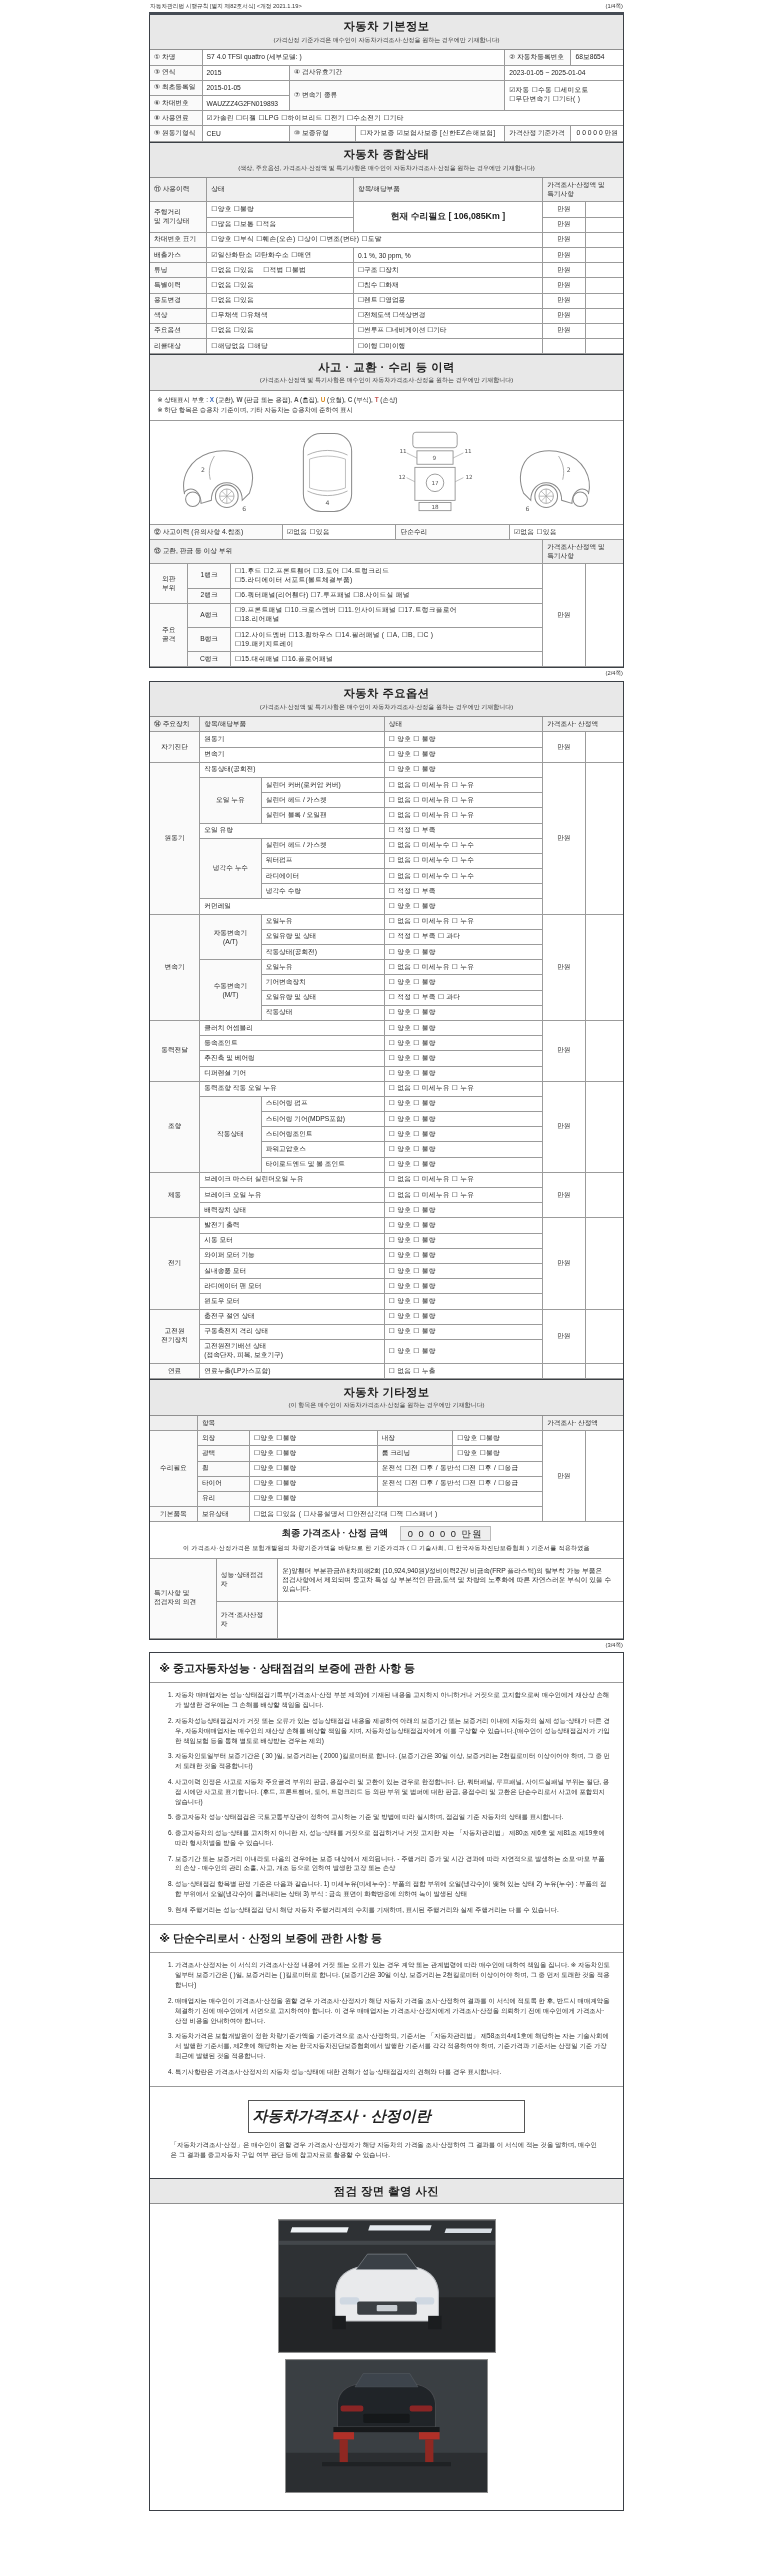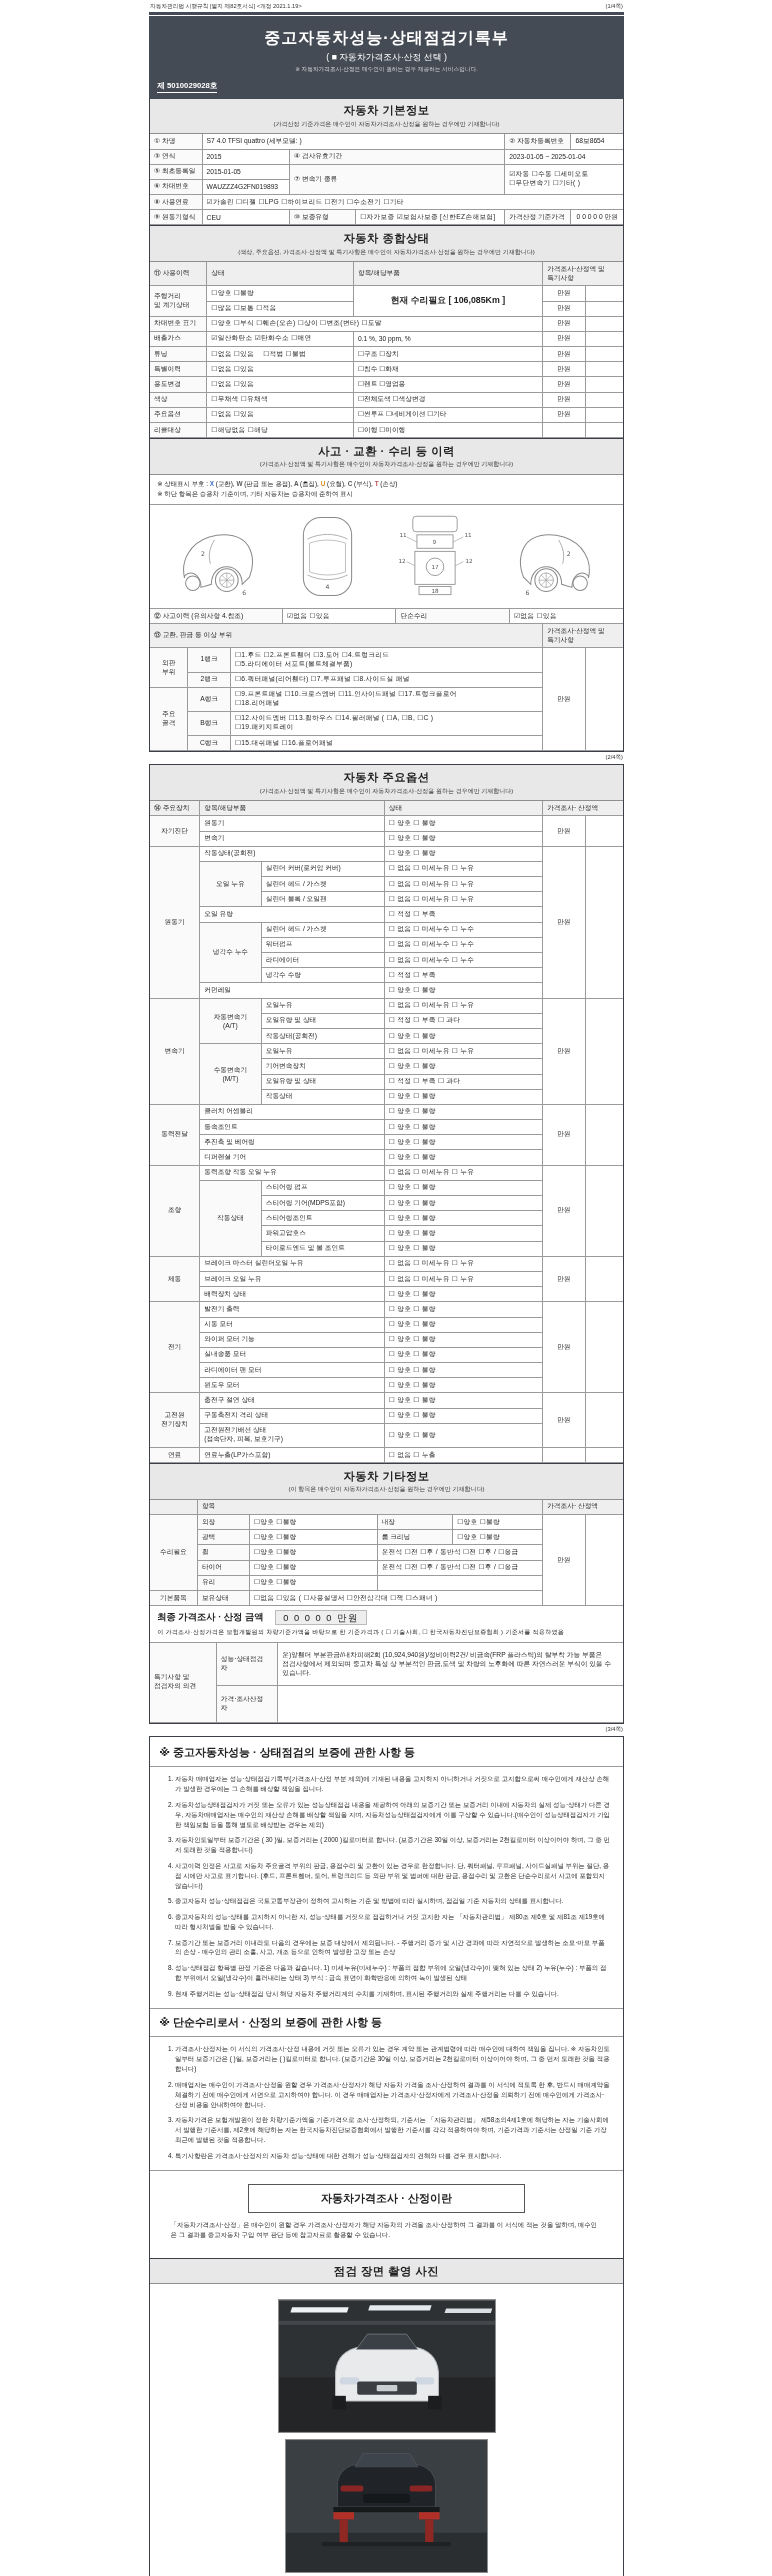--- a/index.html
+++ b/index.html
@@ -25,53 +25,47 @@
   table tr:first-child>*{border-top:none;} 
   .lbl,.glbl,.rlbl,.slbl{background:#fafafa;}
   .glbl{text-align:center;}
   .price{text-align:center;background:#fff;}
   .chk{letter-spacing:0.3px;}
   .big{font-size:8.8px;font-weight:bold;}
   .vctr{text-align:center;}
   .marker{text-align:right;font-size:5.7px;color:#333;padding:2.1px 1px;}
   .notes{padding:4.1px 7.2px;font-size:6.4px;border-bottom:0.5px solid #9b9b9b;line-height:1.6;}
   .diagrams{display:flex;justify-content:space-around;align-items:center;padding:7.2px 5.2px;border-bottom:0.5px solid #9b9b9b;}
-  .finalrow{border-bottom:0.5px solid #9b9b9b;padding:5.2px 7.2px;}
+  .finalrow{border-bottom:0.5px solid #9b9b9b;padding:5.2px 7.2px;text-align:center;}
   .finalrow .flabel{font-size:9.3px;font-weight:bold;margin-right:9.3px;}
   .finalrow .fval{font-size:9.3px;background:#eee;border:0.5px solid #bbb;padding:1.5px 7.2px;letter-spacing:1.5px;}
   .finalrow .fnote{font-size:6px;margin-top:3.6px;color:#222;}
   .noticebody{padding:2.1px 0 0;}
   .band{border-bottom:0.5px solid #9b9b9b;border-top:0.5px solid #9b9b9b;padding:6.2px 9.3px;font-size:11px;font-weight:bold;}
   ol.nlist{margin:7.2px 0 9.3px;padding:0 12.4px 0 25px;}
   ol.nlist li{font-size:6.4px;line-height:1.55;margin-bottom:5.7px;}
   .nboxwrap{border-top:0.5px solid #9b9b9b;padding:13.4px 20.6px 11.3px;}
-  .nbox{width:268px;margin:0 auto 7.2px;border:1px solid #555;text-align:center;font-size:11px;font-weight:bold;padding:5.7px 3.1px;}
+  .nbox{width:268px;margin:0 auto 7.2px;border:1px solid #555;font-size:15px;font-weight:bold;padding:5.7px 3.1px;font-style:italic;}
   .nboxtext{font-size:6.4px;line-height:1.6;color:#222;}
   .photos{padding:8.2px 0 11.3px;text-align:center;}
   .photo{display:block;margin:6.2px auto;border:0.5px solid #8d8d8d;}
   svg text{font-family:"DejaVu Sans",sans-serif;}
 </style>
 </head>
 <body>
 
 <div class="page">
   <div class="doc">
 
     <div class="topbar">
       <span>자동차관리법 시행규칙 [별지 제82호서식] &lt;개정 2021.1.19&gt;</span>
       <span>(1/4쪽)</span>
     </div>
     <div class="ruler"></div>
 
-    <div class="hdr">
-      <h1>중고자동차성능·상태점검기록부</h1>
-      <div class="sub">( ■ 자동차가격조사·산정 선택 )</div>
-      <div class="note">※ 자동차가격조사·산정은 매수인이 원하는 경우 제공하는 서비스입니다.</div>
-      <div class="docno">제 5010029028호</div>
-    </div>
 
     <section class="sec">
       <div class="sec-head">
         <div class="sec-title">자동차 기본정보</div>
         <div class="sec-sub">(가격산정 기준가격은 매수인이 자동차가격조사·산정을 원하는 경우에만 기재합니다)</div>
       </div>
       <table>
         <colgroup>
             <col style="width:11%">
             <col style="width:18.5%">

